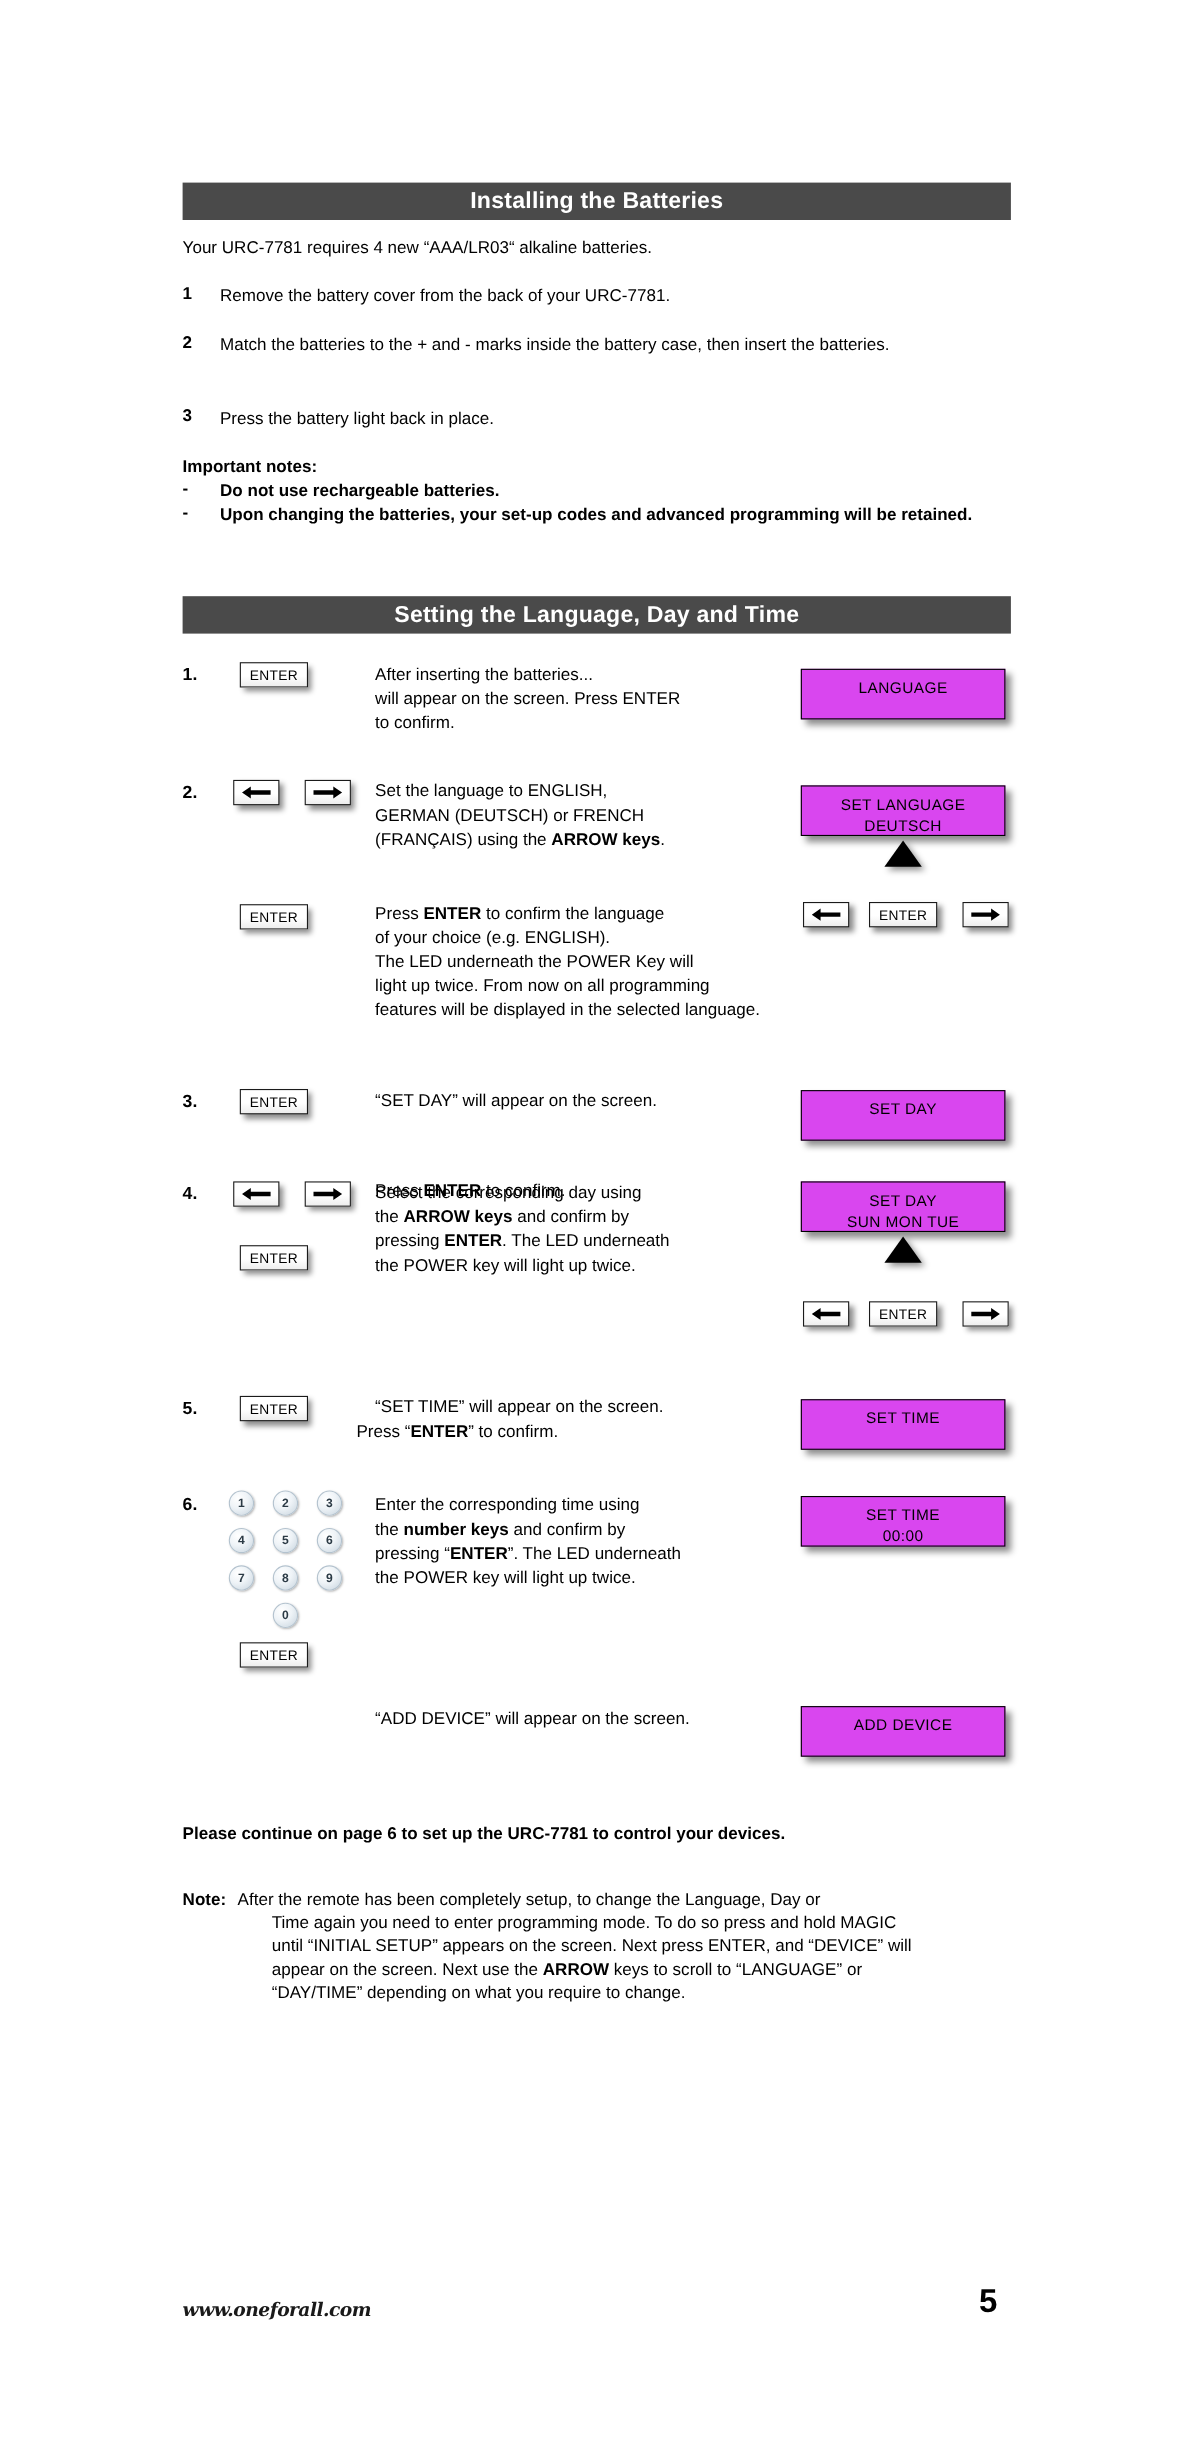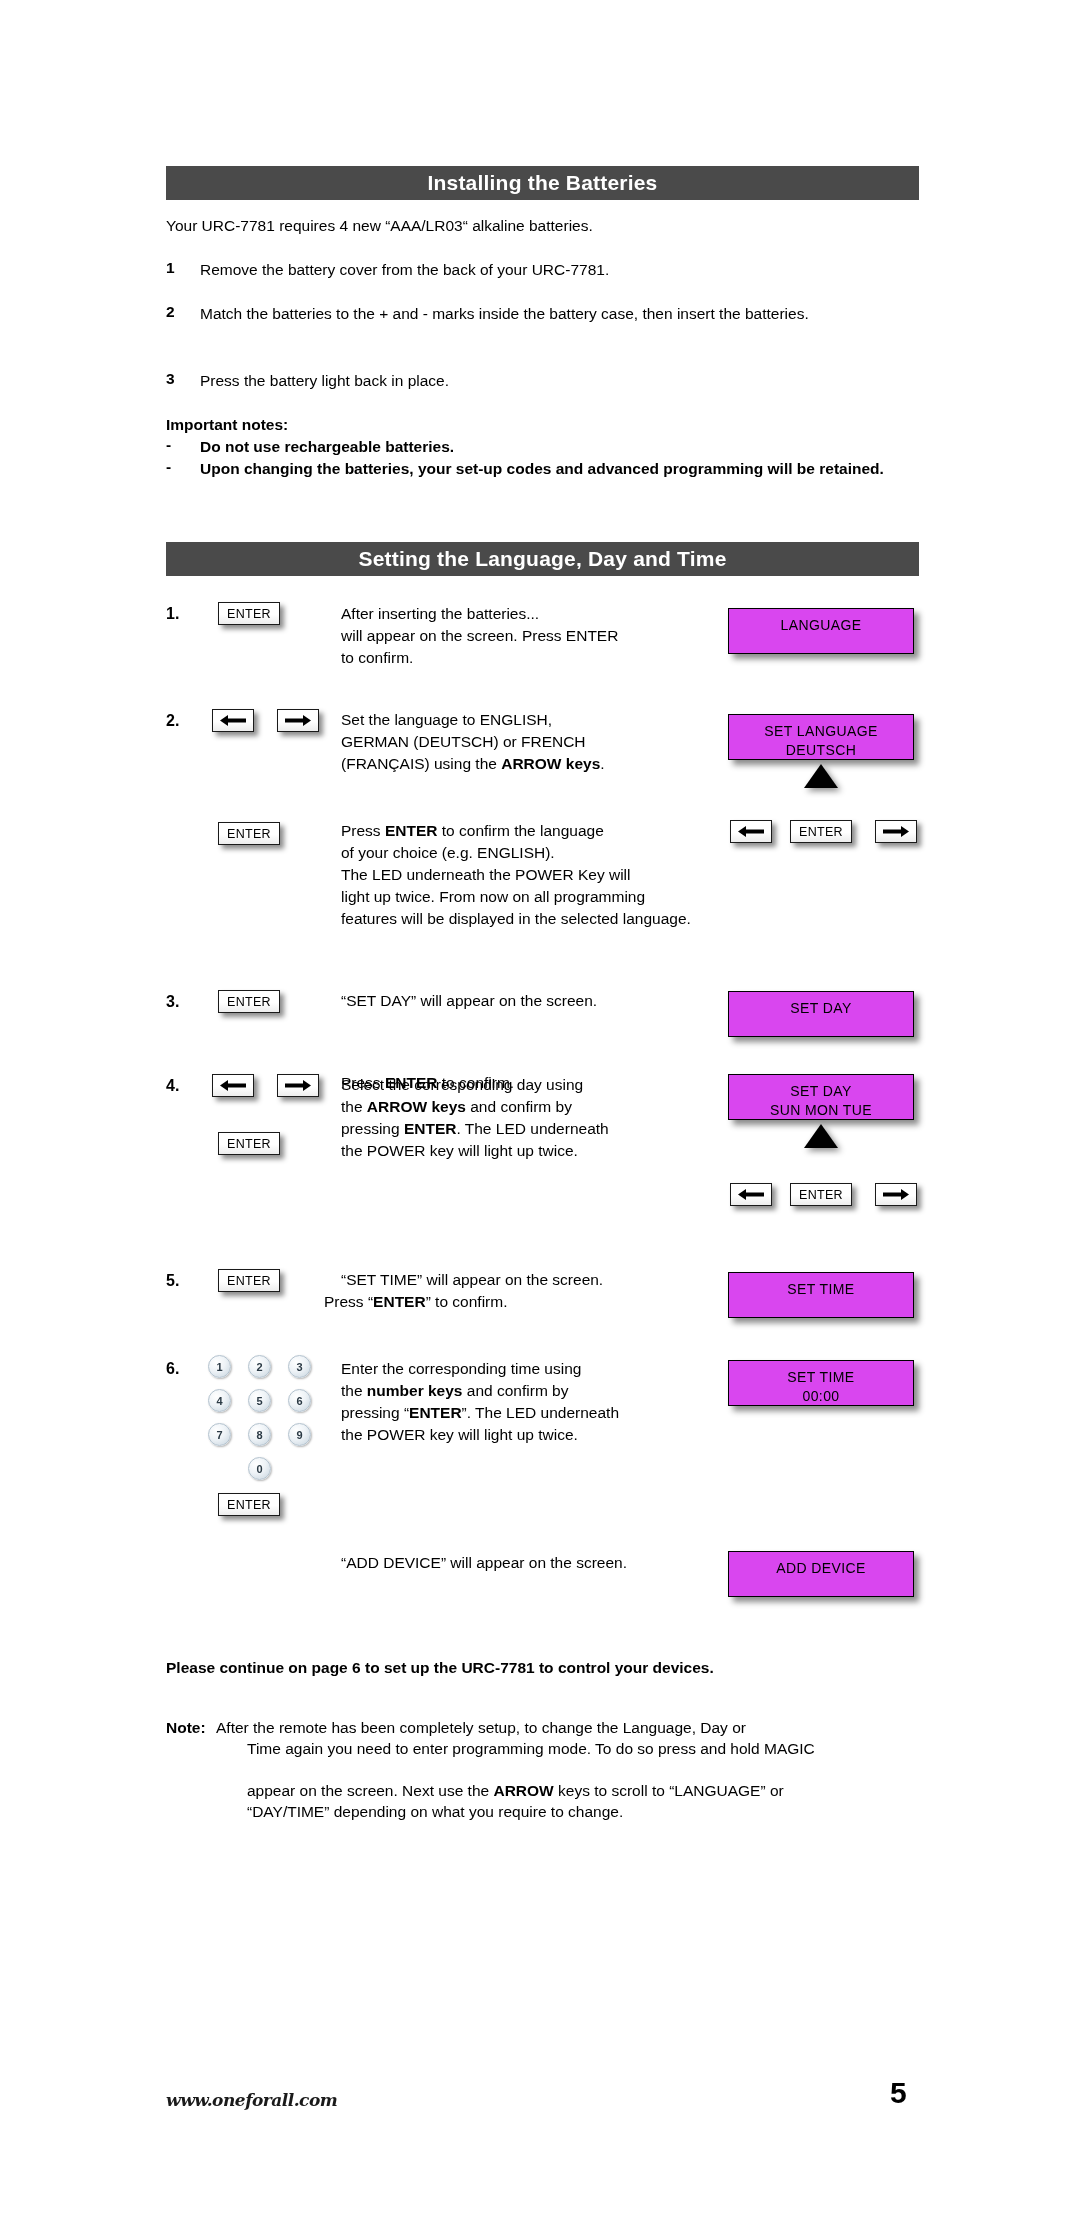--- a/index.html
+++ b/index.html
@@ -388,20 +388,21 @@
   <div class="body-text" style="left:341px; top:1552px;">“ADD DEVICE” will appear on the screen.</div>
   <div class="lcd lcd-w" style="left:728px; top:1551px;">
     <span class="lcd-line">ADD DEVICE</span>
   </div>
 
   <div class="body-text bold" style="left:166px; top:1657px; width:800px;">Please continue on page 6 to set up the URC-7781 to control your devices.</div>
 
   <div class="body-text bold" style="left:166px; top:1717px;">Note:</div>
   <div class="body-text" style="left:247px; top:1738px;">Time again you need to enter programming mode. To do so press and hold MAGIC</div>
   <div class="body-text" style="left:216px; top:1717px;">After the remote has been completely setup, to change the Language, Day or</div>
+  <div class="body-text" style="left:247px; top:1759px;">until “INITIAL SETUP” appears on the screen. Next press ENTER, and “DEVICE” will</div>
   <div class="body-text" style="left:247px; top:1780px;">
     <span>appear on the screen. Next use the </span><span class="bold">ARROW</span><span> keys to scroll to “LANGUAGE” or</span>
   </div>
   <div class="body-text" style="left:247px; top:1801px;">“DAY/TIME” depending on what you require to change.</div>
 
   <div class="footer-logo">www.oneforall.com</div>
   <div class="footer-page">5</div>
 
 </div>
 

